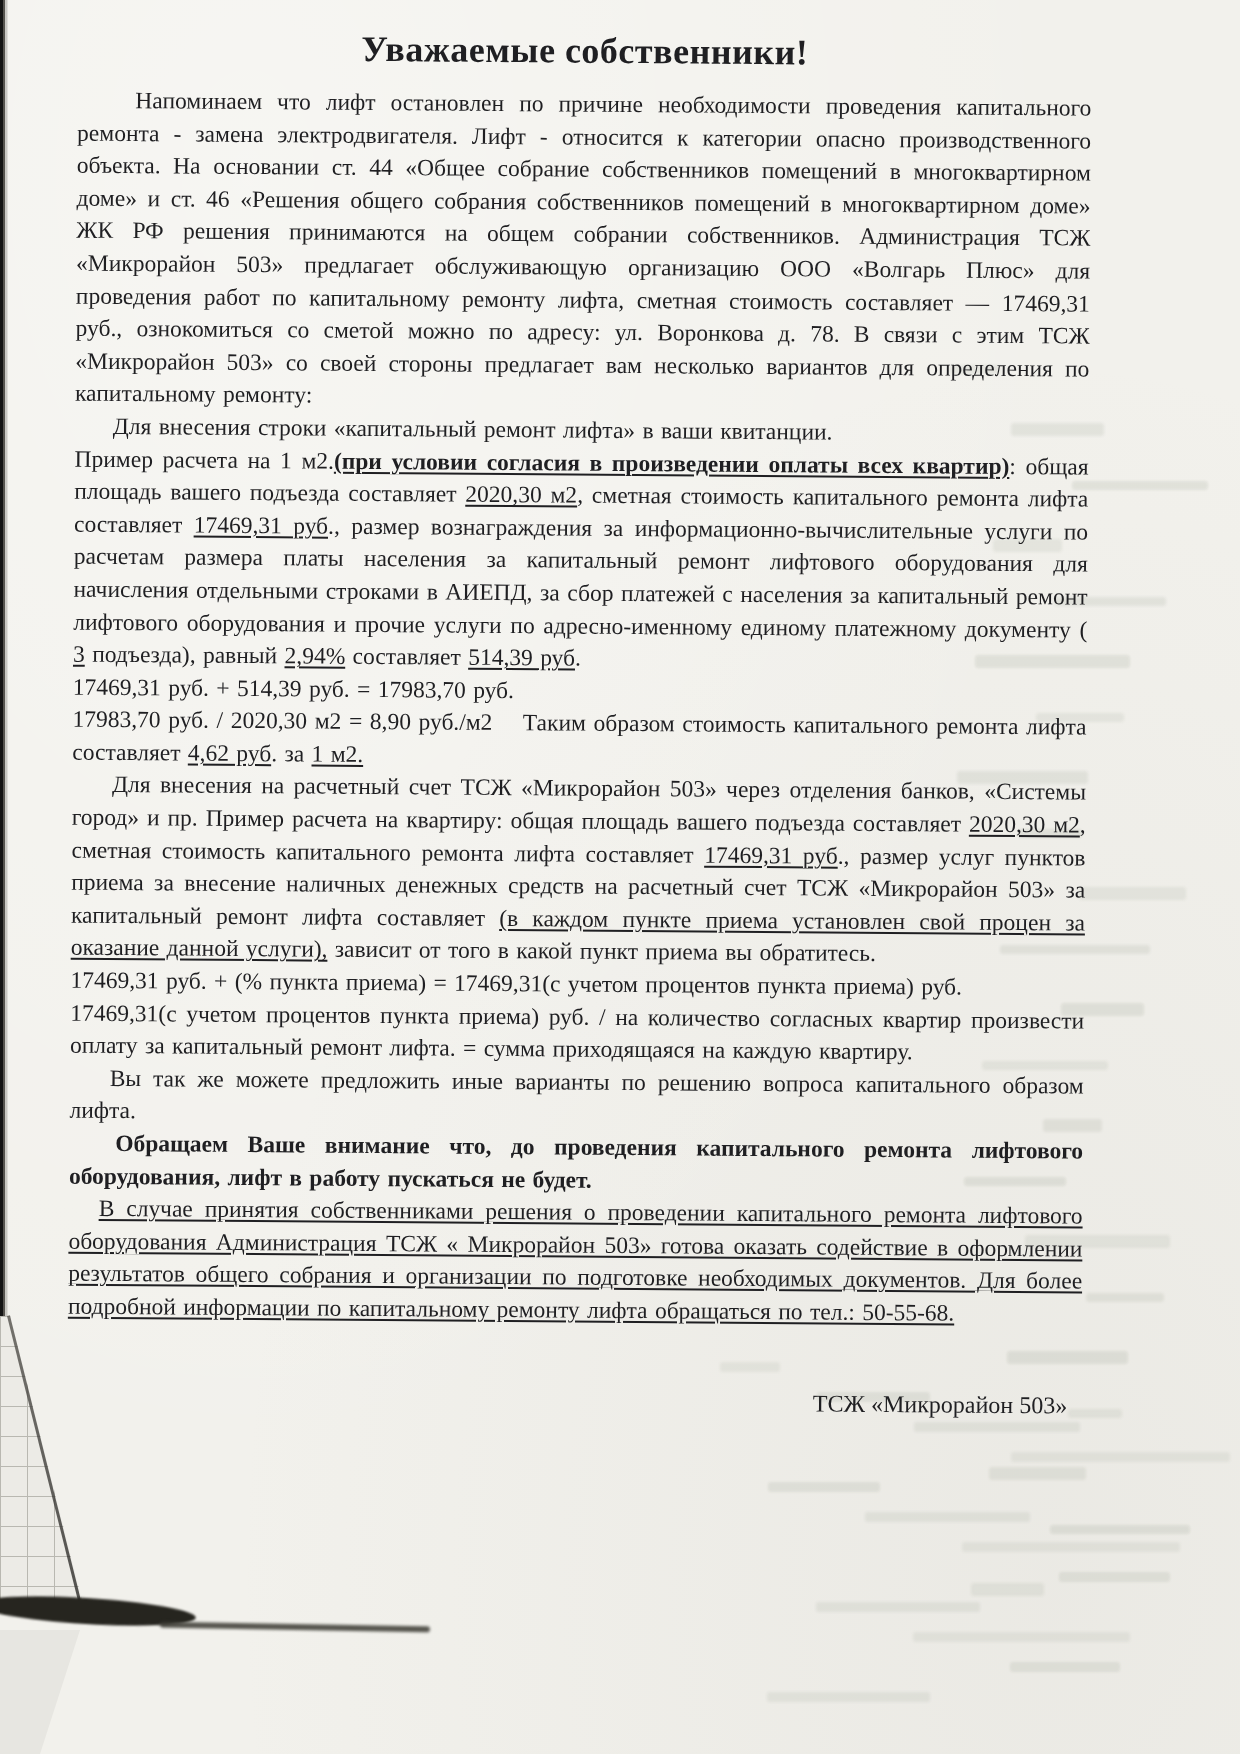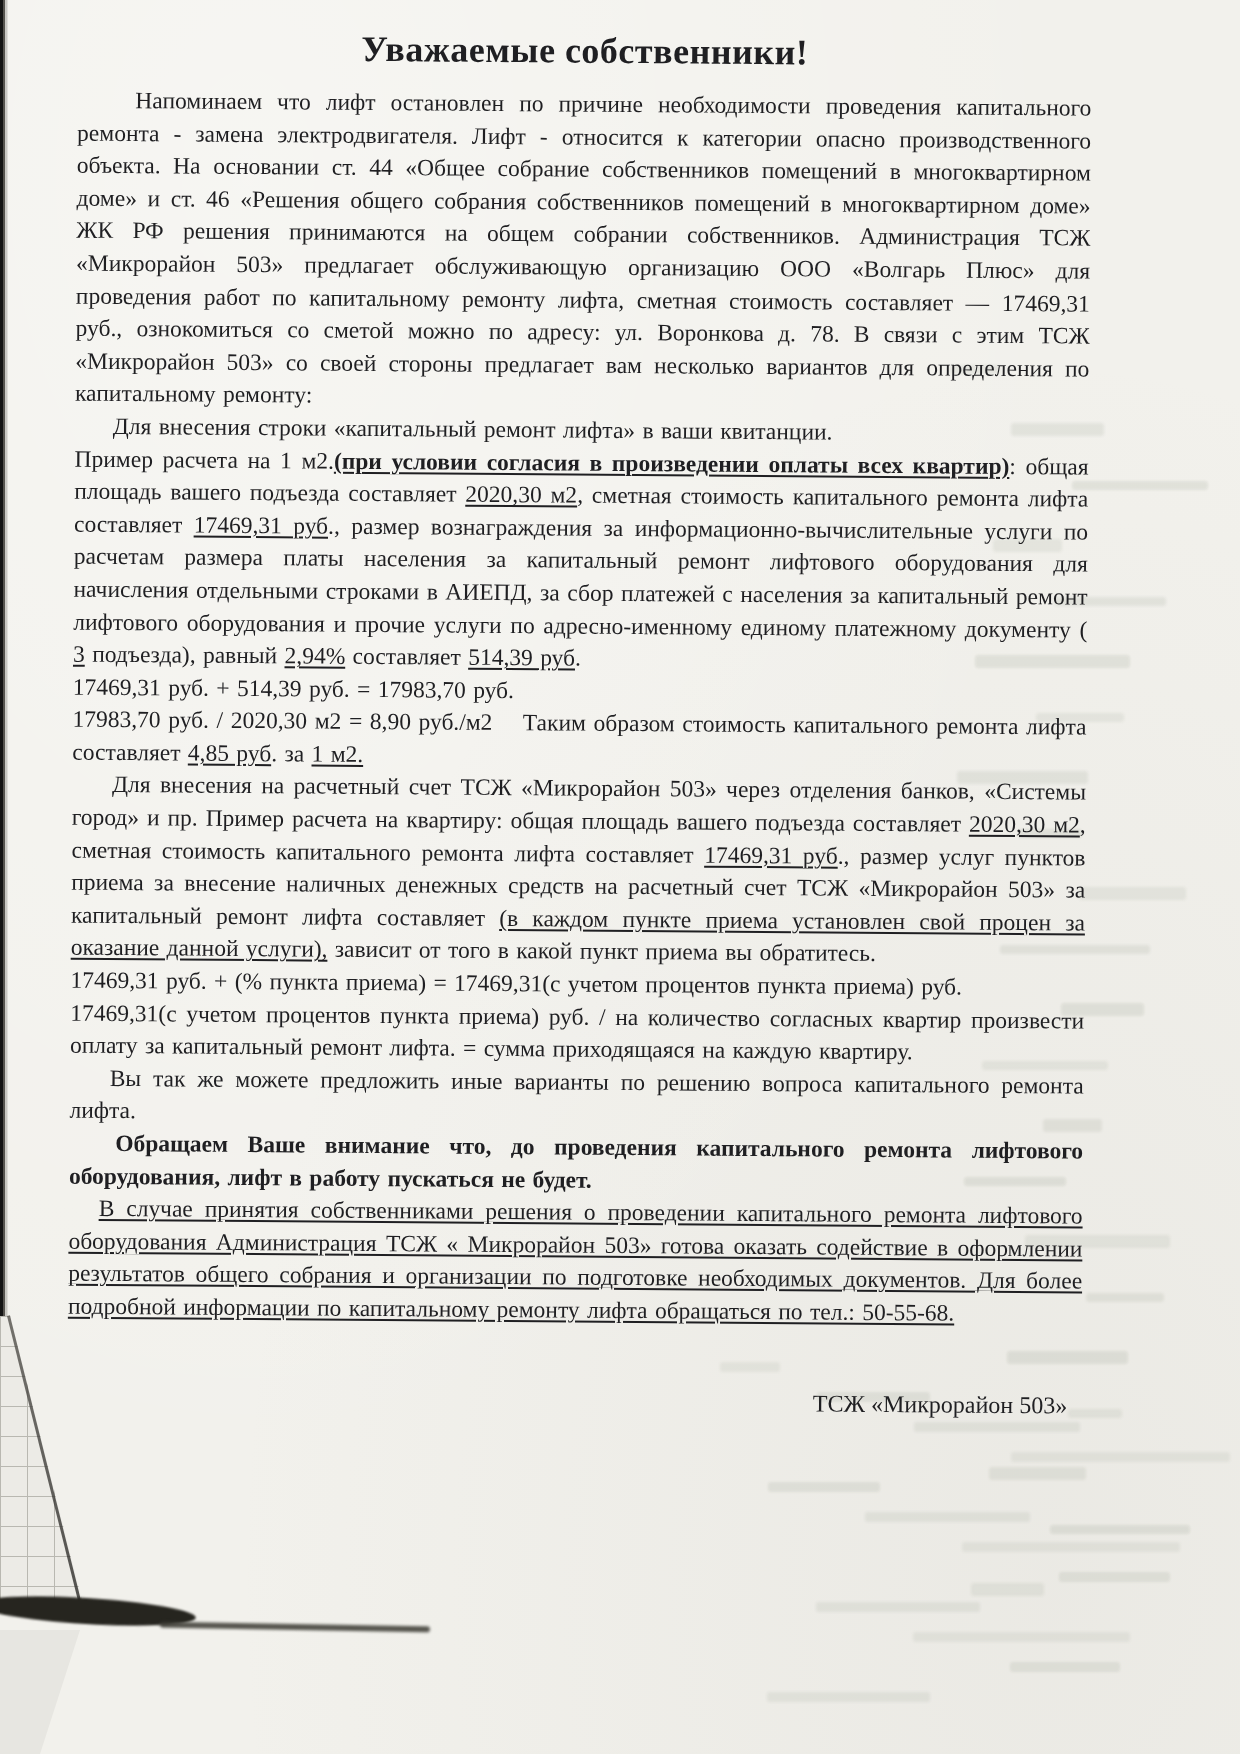--- a/index.html
+++ b/index.html
@@ -141,22 +141,22 @@
     <div style="left: 767px; top: 1692px; width: 163px; height: 10px; opacity: 0.8;"></div>
   </div>
 
 <div class="content">
   <h1 class="title">Уважаемые собственники!</h1>
   <div class="doc" id="doc-body">
       <p style="text-indent: 58px;"><span>Напоминаем что лифт остановлен по причине необходимости проведения капитального ремонта - замена электродвигателя. Лифт - относится к категории опасно производственного объекта. На основании ст. 44 «Общее собрание собственников помещений в многоквартирном доме» и ст. 46 «Решения общего собрания собственников помещений в многоквартирном доме» ЖК РФ решения принимаются на общем собрании собственников. Администрация ТСЖ «Микрорайон 503» предлагает обслуживающую организацию ООО «Волгарь Плюс» для проведения работ по капитальному ремонту лифта, сметная стоимость составляет — 17469,31 руб., ознокомиться со сметой можно по адресу: ул. Воронкова д. 78.  В связи с этим ТСЖ «Микрорайон 503» со своей стороны предлагает вам несколько вариантов для определения по капитальному ремонту:</span></p>
       <p style="text-indent: 38px;"><span>Для внесения строки «капитальный ремонт лифта» в ваши квитанции.</span></p>
       <p style="text-indent: 0px;"><span>Пример расчета на 1 м2.</span><span class="bu">(при условии согласия в произведении оплаты всех квартир)</span><span>: общая площадь вашего подъезда составляет </span><span class="u">2020,30 м2</span><span>, сметная стоимость капитального ремонта лифта составляет </span><span class="u">17469,31 руб</span><span>., размер вознаграждения за информационно-вычислительные услуги по расчетам размера платы населения за капитальный ремонт лифтового оборудования для начисления отдельными строками в АИЕПД, за сбор платежей с населения за капитальный ремонт лифтового оборудования и прочие услуги по адресно-именному единому платежному документу (</span><span class="u"> 3</span><span> подъезда), равный </span><span class="u">2,94%</span><span> составляет </span><span class="u">514,39 руб</span><span>.</span></p>
       <p style="text-indent: 0px;"><span>17469,31 руб. + 514,39 руб. = 17983,70 руб.</span></p>
-      <p style="text-indent: 0px;"><span>17983,70 руб. / 2020,30 м2 = 8,90 руб./м2 &nbsp;&nbsp; Таким образом стоимость капитального ремонта лифта составляет </span><span class="u">4,85 руб</span><span>. за </span><span class="u">1 м2.</span></p>
+      <p style="text-indent: 0px;"><span>17983,70 руб. / 2020,30 м2 = 8,90 руб./м2 &nbsp;&nbsp; Таким образом стоимость капитального ремонта лифта составляет </span><span class="u">4,62 руб</span><span>. за </span><span class="u">1 м2.</span></p>
       <p style="text-indent: 40px;"><span>Для внесения на расчетный счет ТСЖ «Микрорайон 503» через отделения банков, «Системы город» и пр. Пример расчета на квартиру: общая площадь вашего подъезда составляет </span><span class="u">2020,30 м2</span><span>, сметная стоимость капитального ремонта лифта составляет </span><span class="u">17469,31 руб</span><span>., размер услуг пунктов приема за внесение наличных денежных средств на расчетный счет ТСЖ «Микрорайон 503» за капитальный ремонт лифта составляет </span><span class="u">(в каждом пункте приема установлен свой процен за оказание данной услуги),</span><span> зависит от того в какой пункт приема вы обратитесь.</span></p>
       <p style="text-indent: 0px;"><span>17469,31 руб. + (% пункта приема) = 17469,31(с учетом процентов пункта приема) руб.</span></p>
       <p style="text-indent: 0px;"><span>17469,31(с учетом процентов пункта приема) руб. / на количество согласных квартир произвести оплату за капитальный ремонт лифта. = сумма приходящаяся на каждую квартиру.</span></p>
-      <p style="text-indent: 40px;"><span>Вы так же можете предложить иные варианты по решению вопроса капитального ремонта лифта.</span></p>
+      <p style="text-indent: 40px;"><span>Вы так же можете предложить иные варианты по решению вопроса капитального образом лифта.</span></p>
       <p style="text-indent: 46px;"><span class="b">Обращаем Ваше внимание что, до проведения капитального ремонта лифтового оборудования, лифт в работу пускаться не будет.</span></p>
       <p style="text-indent: 30px;"><span class="u">В случае принятия собственниками решения о проведении капитального ремонта лифтового оборудования Администрация ТСЖ « Микрорайон 503» готова оказать содействие в оформлении результатов общего собрания и организации по подготовке необходимых документов. Для более подробной информации по капитальному ремонту лифта обращаться по тел.: 50-55-68.</span></p>
     </div>
   <div class="signature">ТСЖ «Микрорайон 503»</div>
 </div>
 
 </body></html>

